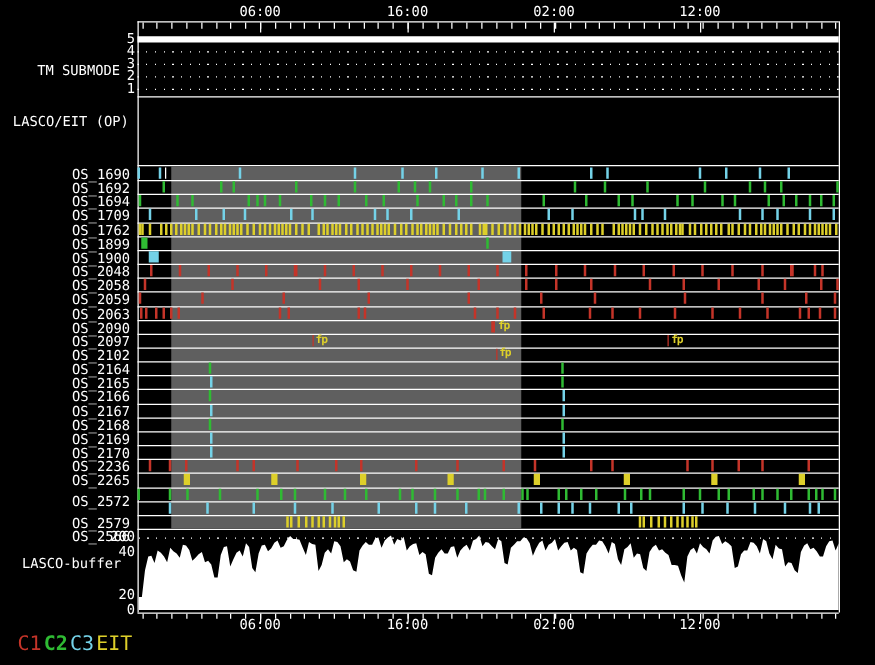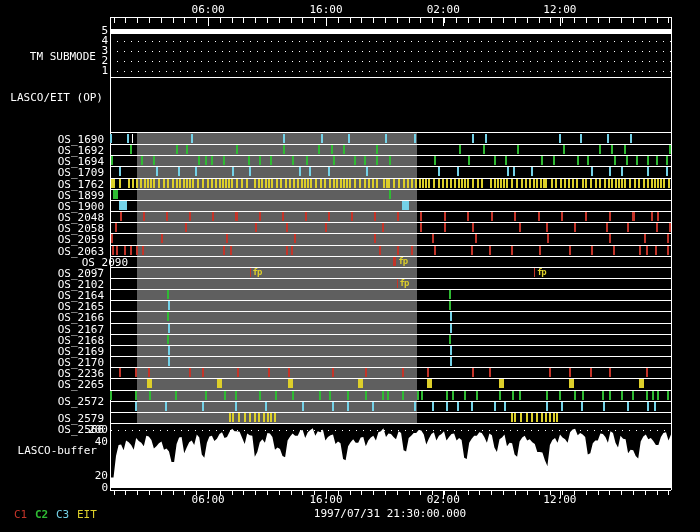--- a/index.html
+++ b/index.html
@@ -7,30 +7,29 @@
   .screen { position:relative; width:700px; height:532px; background:#000; overflow:hidden;
             font-family:"DejaVu Sans Mono","Liberation Mono",monospace; color:#fff; }
   .hline { position:absolute; background:#fff; height:1px; }
   .vline { position:absolute; background:#fff; width:1px; }
   .dotline { position:absolute; height:1px;
              background-image:repeating-linear-gradient(90deg,#fff 0 1px,transparent 1px 7px); }
   .tlabel { position:absolute; font-size:11px; white-space:nowrap; transform:translateX(-50%); }
   .rlabel { position:absolute; font-size:11px; line-height:11px; text-align:right; white-space:nowrap; }
   .tick { position:absolute; }
   .glyph { position:absolute; font-size:9px; line-height:9px; letter-spacing:-1px; font-weight:bold; }
-  .legend-item { position:absolute; font-size:11px; line-height:11px; }
+  .legend-item { position:absolute; font-size:16px; line-height:11px; }
 </style>
 </head>
 <body>
 
 <div class="screen" id="screen">
   <div class="rlabel" id="tm-label" style="left:0;width:96px;top:51px;">TM SUBMODE</div>
   <div class="rlabel" id="op-label" style="left:0;width:103px;top:92px;">LASCO/EIT (OP)</div>
   <div class="rlabel" id="buffer-label" style="left:0;width:97px;top:445px;">LASCO-buffer</div>
-  <div class="tlabel" id="date-stamp" style="left:390px;top:507px;">1997/07/31 21:30:00.000</div>
 <div class="hline" style="left: 110px; top: 17px; width: 561px;"></div>
     <div class="vline" style="left: 110px; top: 17px; height: 473px;"></div>
     <div class="vline" style="left: 671px; top: 17px; height: 473px;"></div>
     <div class="hline" style="left: 110px; top: 77px; width: 561px;"></div>
     <div class="hline" style="left: 110px; top: 132px; width: 561px;"></div>
     <div class="hline" style="left: 110px; top: 423px; width: 561px;"></div>
     <div class="hline" style="left: 110px; top: 490px; width: 561px;"></div>
     <div class="vline" style="left: 113.59px; top: 18px; height: 5px;"></div>
     <div class="vline" style="left: 113.59px; top: 491px; height: 4px;"></div>
     <div class="vline" style="left: 125.394px; top: 18px; height: 5px;"></div>
@@ -471,21 +470,21 @@
     <div class="tick" style="left: 511.237px; top: 246px; width: 2px; height: 9px; background: rgb(196, 52, 41);"></div>
     <div class="tick" style="left: 538.726px; top: 246px; width: 2px; height: 9px; background: rgb(196, 52, 41);"></div>
     <div class="tick" style="left: 569.02px; top: 246px; width: 2px; height: 9px; background: rgb(196, 52, 41);"></div>
     <div class="tick" style="left: 590.899px; top: 246px; width: 2px; height: 9px; background: rgb(196, 52, 41);"></div>
     <div class="tick" style="left: 612.778px; top: 246px; width: 2px; height: 9px; background: rgb(196, 52, 41);"></div>
     <div class="tick" style="left: 639.145px; top: 246px; width: 2px; height: 9px; background: rgb(196, 52, 41);"></div>
     <div class="tick" style="left: 645.877px; top: 246px; width: 2px; height: 9px; background: rgb(196, 52, 41);"></div>
     <div class="tick" style="left: 654.853px; top: 246px; width: 2px; height: 9px; background: rgb(196, 52, 41);"></div>
     <div class="tick" style="left: 667.195px; top: 246px; width: 2px; height: 9px; background: rgb(196, 52, 41);"></div>
     <div class="hline" style="left: 110px; top: 256px; width: 561px;"></div>
-    <div class="rlabel" style="left: 0px; width: 104px; top: 257px; margin-left: 24px;">OS_2090</div>
+    <div class="rlabel" style="left: 0px; width: 104px; top: 257px;">OS_2090</div>
     <div class="tick" style="left: 393.488px; top: 257px; width: 3px; height: 9px; background: rgb(196, 52, 41);"></div>
     <div class="glyph" style="left: 398.354px; top: 257px; color: rgb(221, 207, 42);">fp</div>
     <div class="hline" style="left: 110px; top: 267px; width: 561px;"></div>
     <div class="rlabel" style="left: 0px; width: 104px; top: 268px;">OS_2097</div>
     <div class="tick" style="left: 249.811px; top: 268px; width: 1px; height: 9px; background: rgb(196, 52, 41);"></div>
     <div class="tick" style="left: 534.238px; top: 268px; width: 1px; height: 9px; background: rgb(196, 52, 41);"></div>
     <div class="glyph" style="left: 252.494px; top: 268px; color: rgb(221, 207, 42);">fp</div>
     <div class="glyph" style="left: 536.921px; top: 268px; color: rgb(221, 207, 42);">fp</div>
     <div class="hline" style="left: 110px; top: 278px; width: 561px;"></div>
     <div class="rlabel" style="left: 0px; width: 104px; top: 279px;">OS_2102</div>

